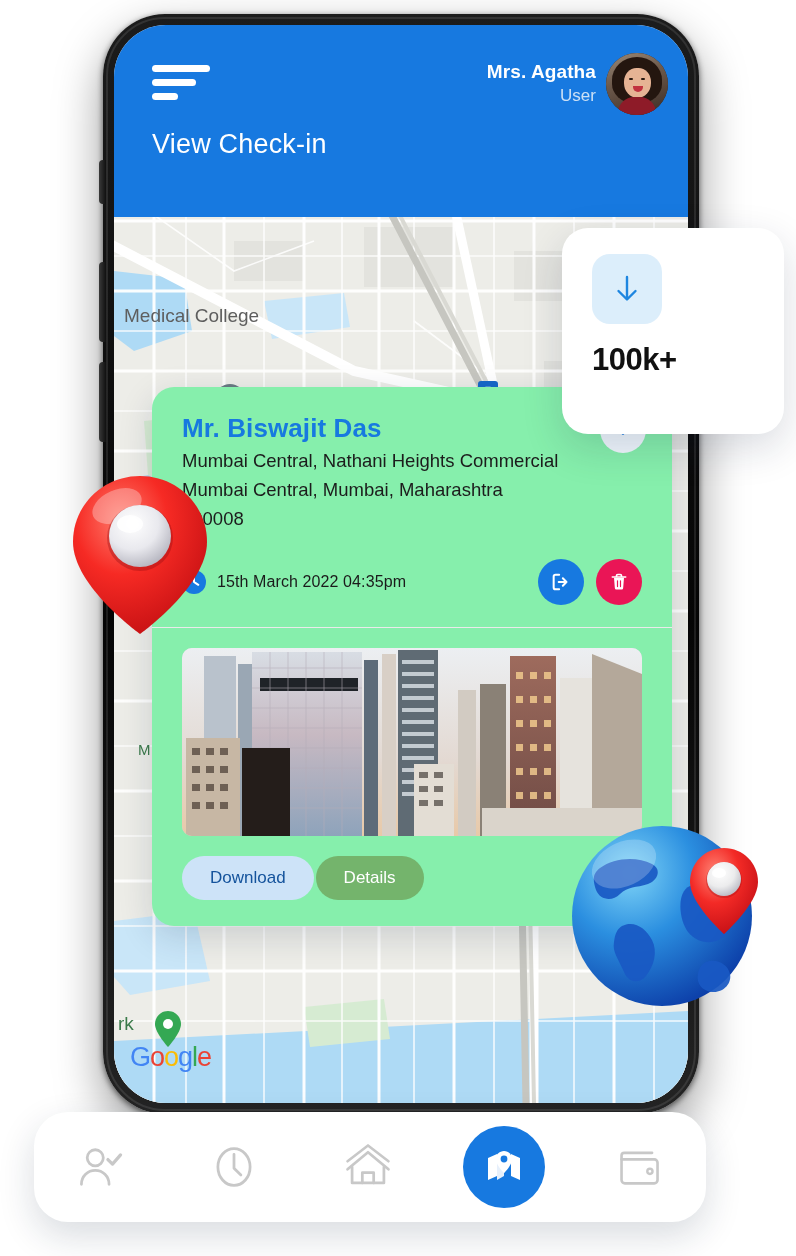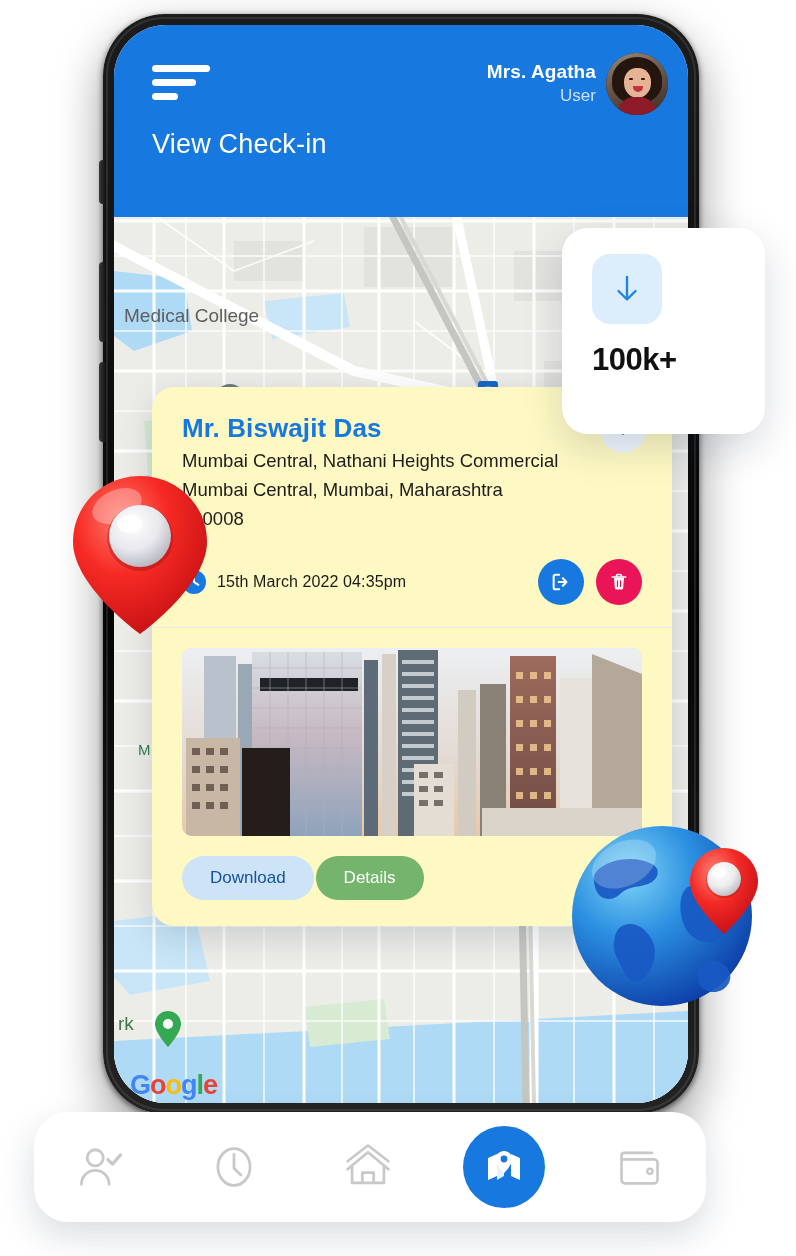--- a/index.html
+++ b/index.html
@@ -99,35 +99,35 @@
   }
   .shield.yellow{ background:#F2C230; border-color:#C79E17; color:#3d3000; }
   .poi-pin {
     position:absolute; width:32px; height:42px;
   }
   .transit-badge{
     position:absolute; width:20px; height:20px; background:#1668c9; border-radius:3px;
     display:flex; align-items:center; justify-content:center;
   }
   .google-logo{
-    position:absolute; left:16px; bottom:2px; font-size:27px; font-weight:700;
+    position:absolute; left:16px; bottom:30px; font-size:27px; font-weight:400;
     letter-spacing:-1px; font-family:"Liberation Sans",sans-serif;margin-top:12px;
   }
   .google-logo span:nth-child(1){color:#4285F4;}
   .google-logo span:nth-child(2){color:#EA4335;}
   .google-logo span:nth-child(3){color:#FBBC05;}
   .google-logo span:nth-child(4){color:#4285F4;}
   .google-logo span:nth-child(5){color:#34A853;}
   .google-logo span:nth-child(6){color:#EA4335;}
 
   
   .checkin-card {
     position:absolute; left:38px; top:362px;
     width:520px;
-    background:#fef9c3; border-radius:22px;
+    background:#86efac; border-radius:22px;
     box-shadow:0 10px 34px rgba(18,40,70,.16);
     z-index:20; overflow:hidden;
   }
   .card-top { padding:26px 30px 22px 30px; position:relative; }
   .card-name {
     color:#1779E0; font-size:26px; font-weight:700; letter-spacing:.1px;
   }
   .chevron-btn {
     position:absolute; right:26px; top:20px;
     width:46px; height:46px; border-radius:50%;
@@ -174,21 +174,21 @@
   .pill {
     border:none; cursor:pointer; border-radius:22px;
     font-size:17px; padding:12px 28px; font-family:"Liberation Sans",sans-serif;
   }
   .pill.download{ background:#CDE3F8; color:#14539C; }
   .pill.details{ background:#74B46C; color:#ffffff; }
 
   
   .downloads-badge{
     position:absolute; left:562px; top:228px;
-    width:203px; height:206px; background:#fff; border-radius:26px;
+    width:222px; height:206px; background:#fff; border-radius:26px;
     box-shadow:0 14px 40px rgba(16,30,60,.16);
     padding:26px 0 0 30px; z-index:40;
   }
   .dl-icon{
     width:70px; height:70px; border-radius:18px; background:#DCEEFB;
     display:flex; align-items:center; justify-content:center;
   }
   .dl-count{ margin-top:18px; font-size:31px; font-weight:700; color:#111; letter-spacing:-.5px; }
   .dl-label{ margin-top:4px; font-size:20px; color:#9A9A9A; }
 

